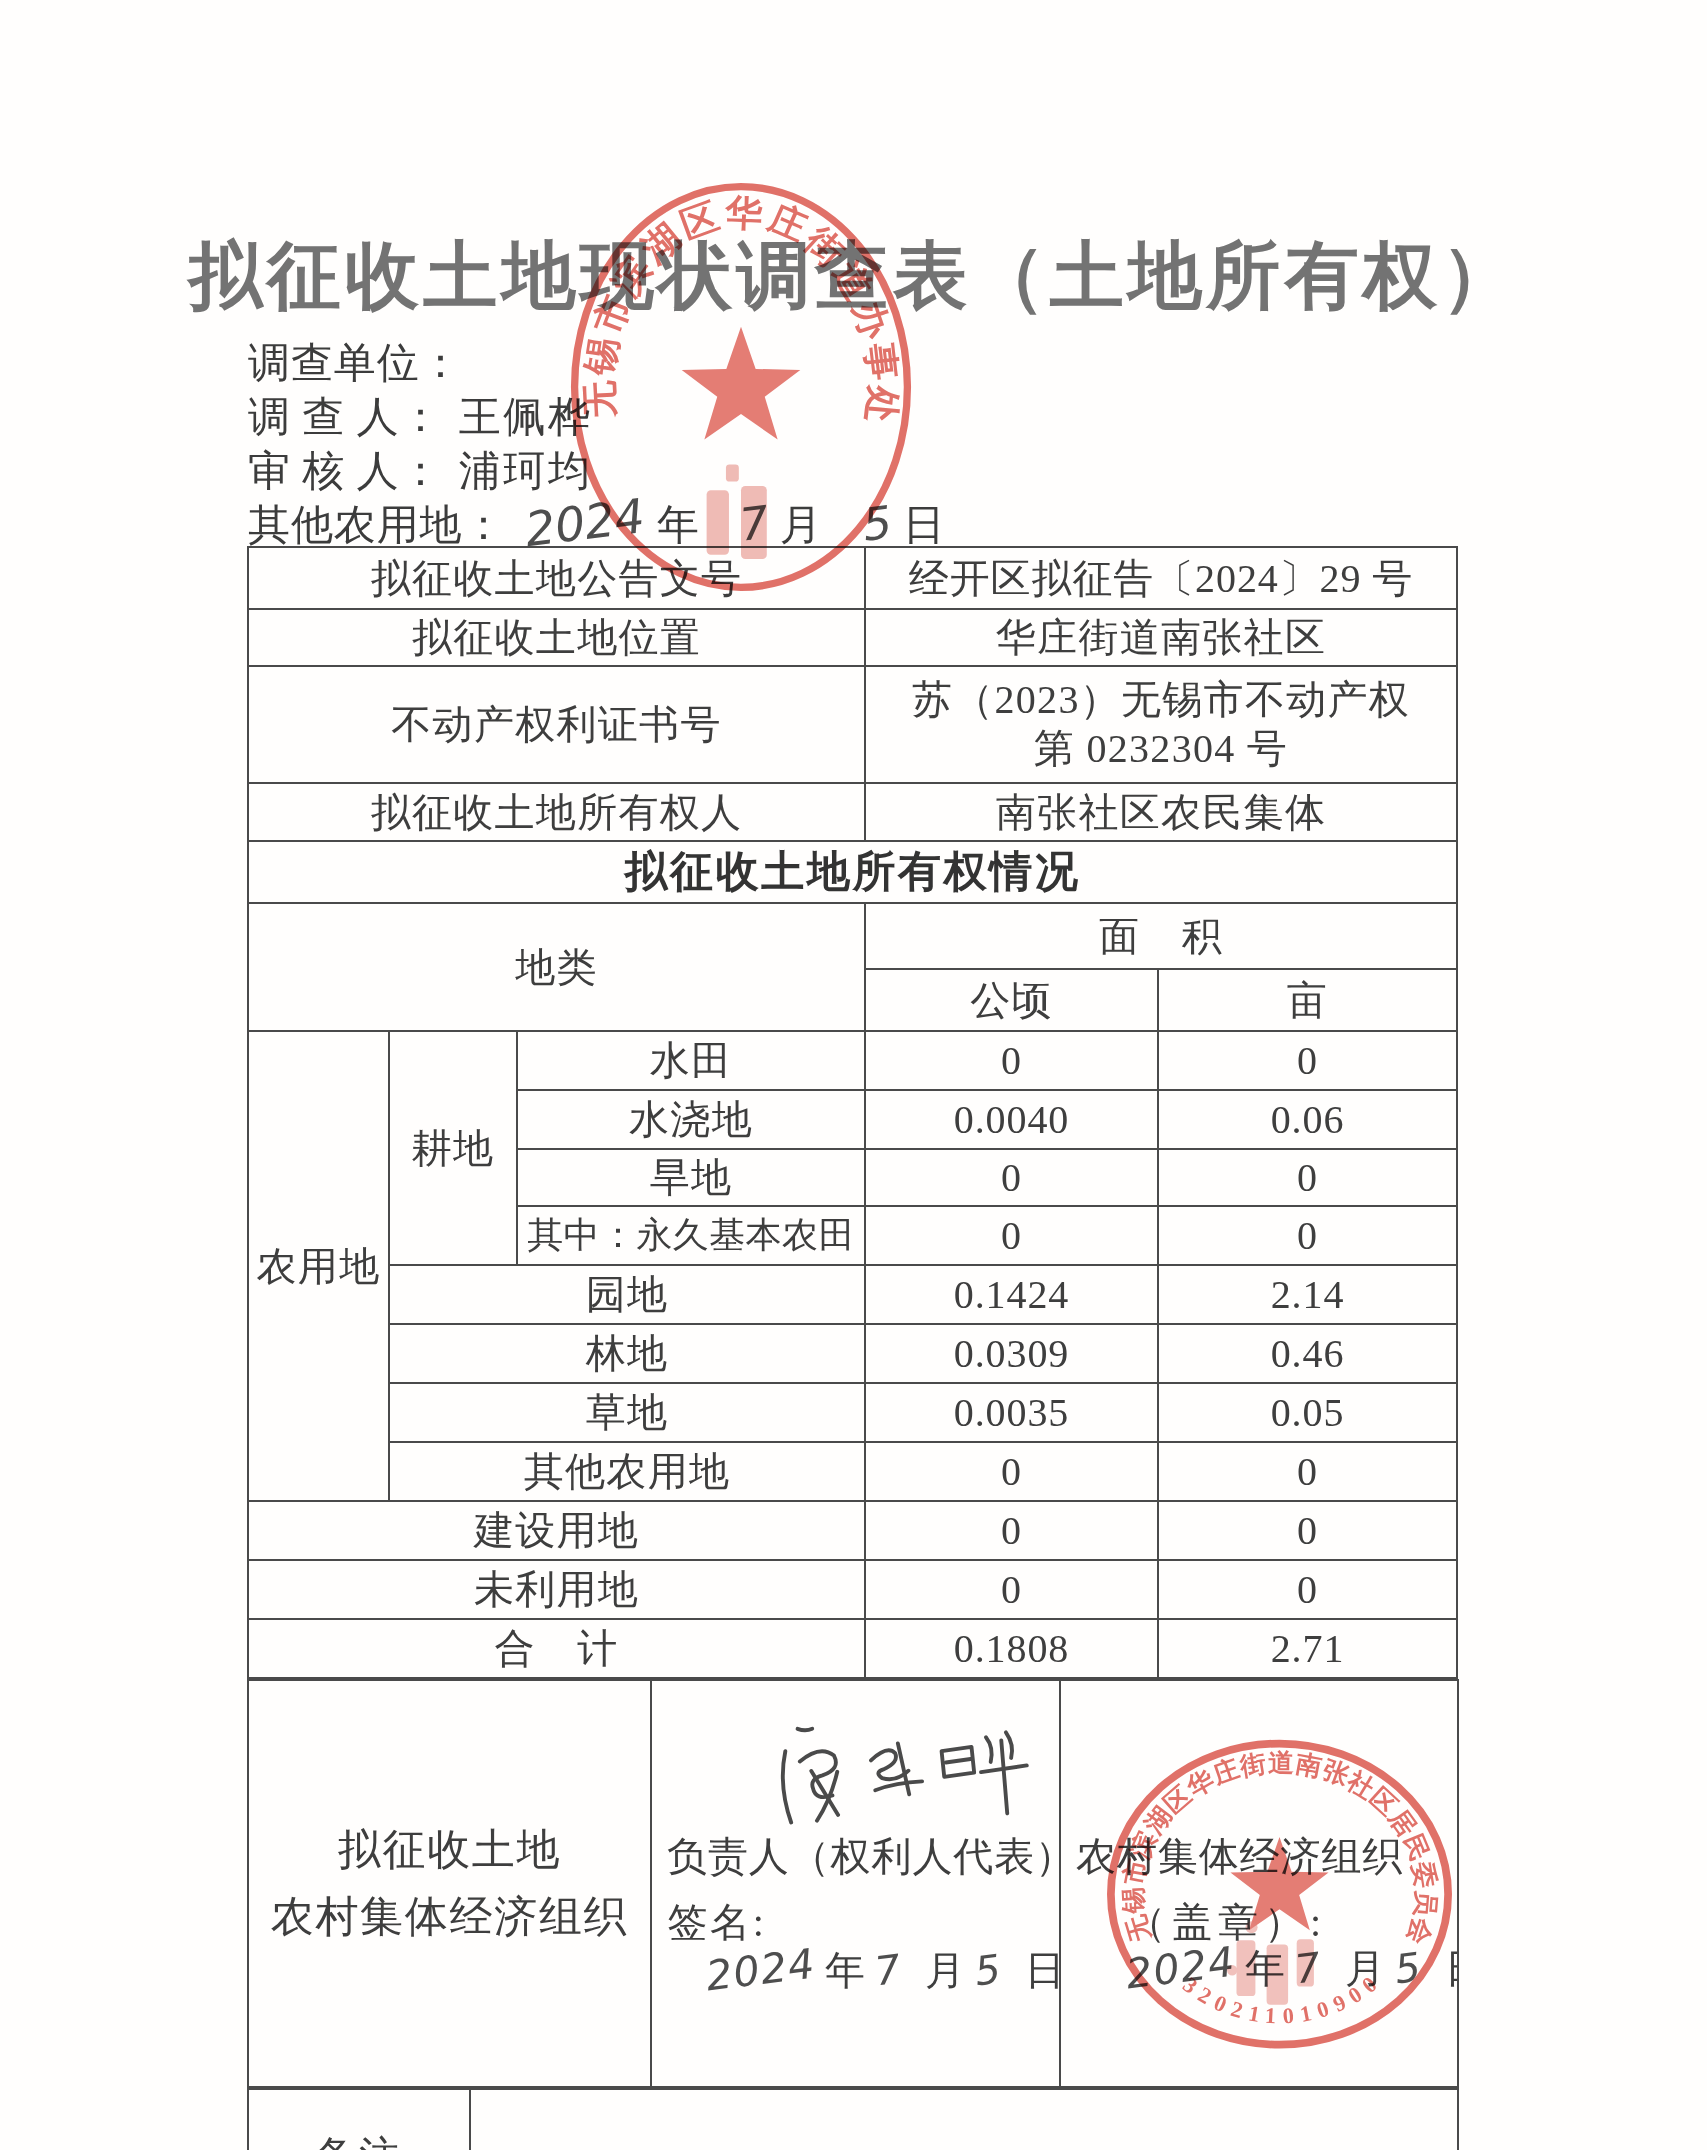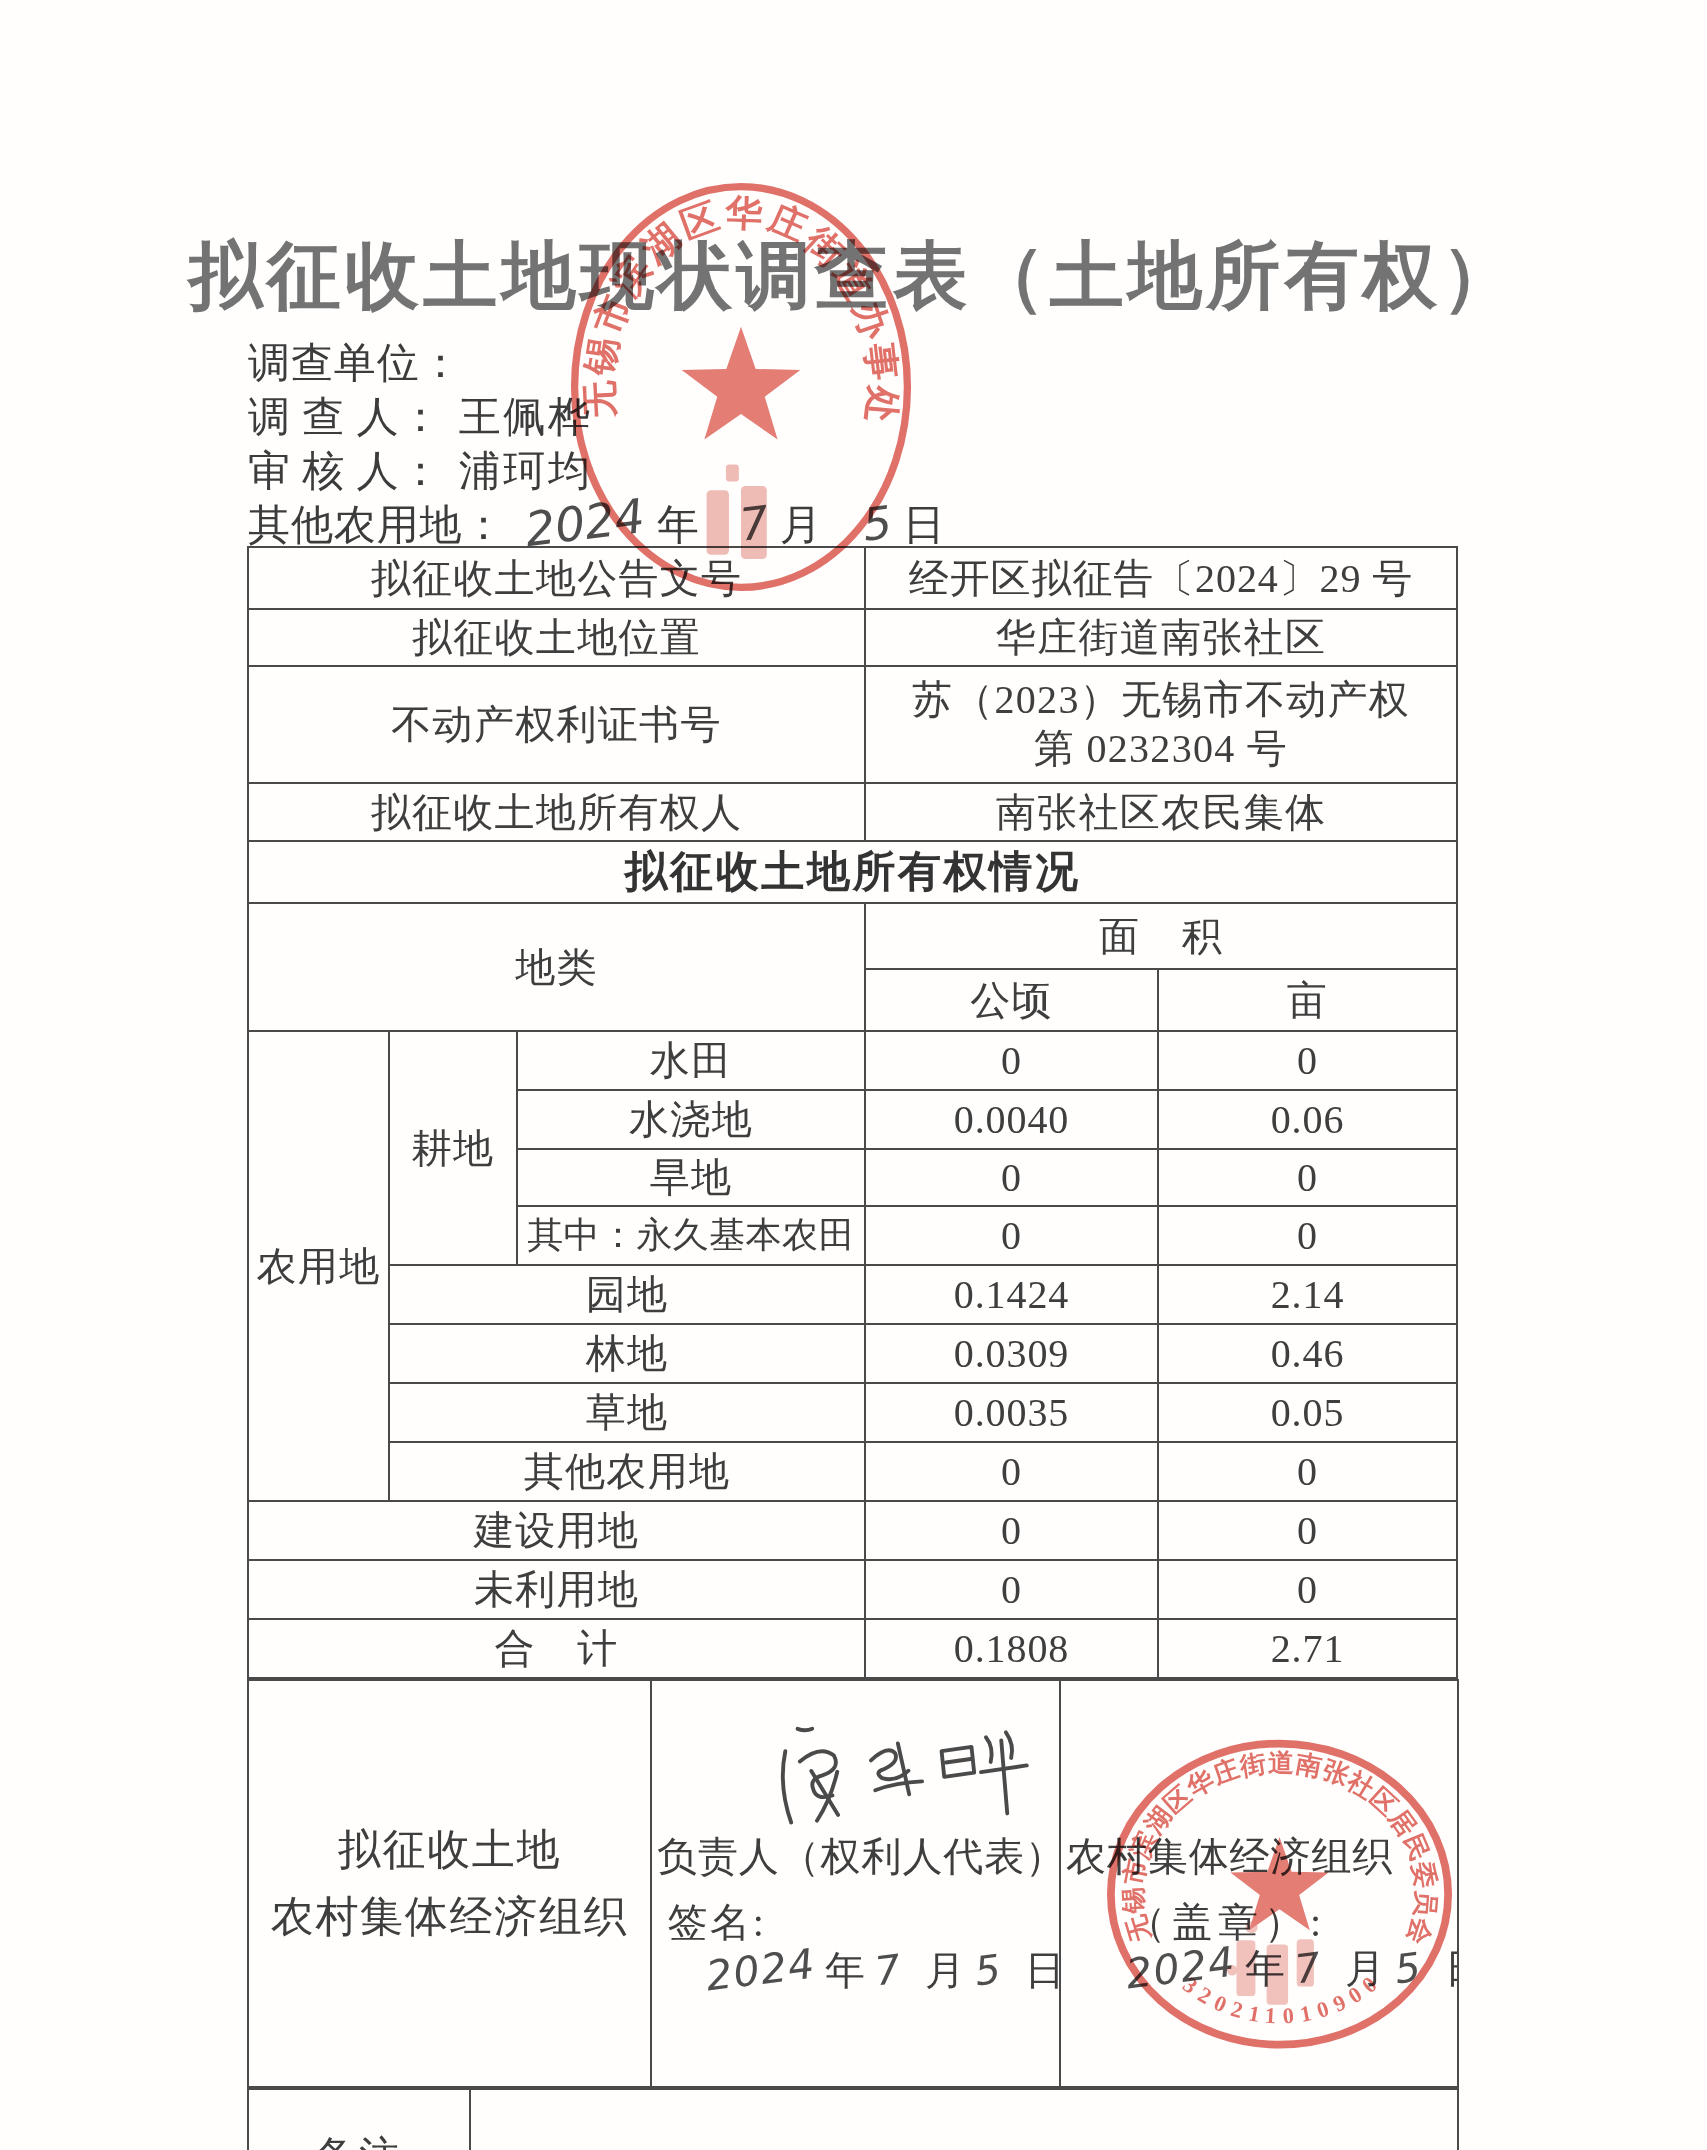--- a/index.html
+++ b/index.html
@@ -59,21 +59,21 @@
     padding:0;
     letter-spacing:1.3px;
     overflow:hidden;
   }
   .section-cell{font-weight:bold;font-size:43px;letter-spacing:2.6px;color:#333;}
   .num{letter-spacing:0.9px;}
   .small-label{font-size:36px;letter-spacing:0.4px;}
   .two-line{line-height:1.22;}
   .footer-cell{position:relative;text-align:left;}
   .org-cell{text-align:center;font-size:43px;line-height:1.55;letter-spacing:1.7px;}
-  .fc-line1{margin:12px 0 0 5px;font-size:40px;letter-spacing:0.9px;white-space:nowrap;}
+  .fc-line1{margin:12px 0 0 15px;font-size:40px;letter-spacing:0.9px;white-space:nowrap;}
   .fc-line2{margin:11.2px 0 0 15.5px;font-size:40px;letter-spacing:2.6px;}
   .fc-line2.indent{margin-left:65px;letter-spacing:6px;}
   .cell-date{
     position:absolute;
     display:flex;
     align-items:baseline;
     white-space:nowrap;
     font-size:40px;
   }
   .cell-date .hw-year{font-size:41px;margin:0 9.5px 0 0;}

